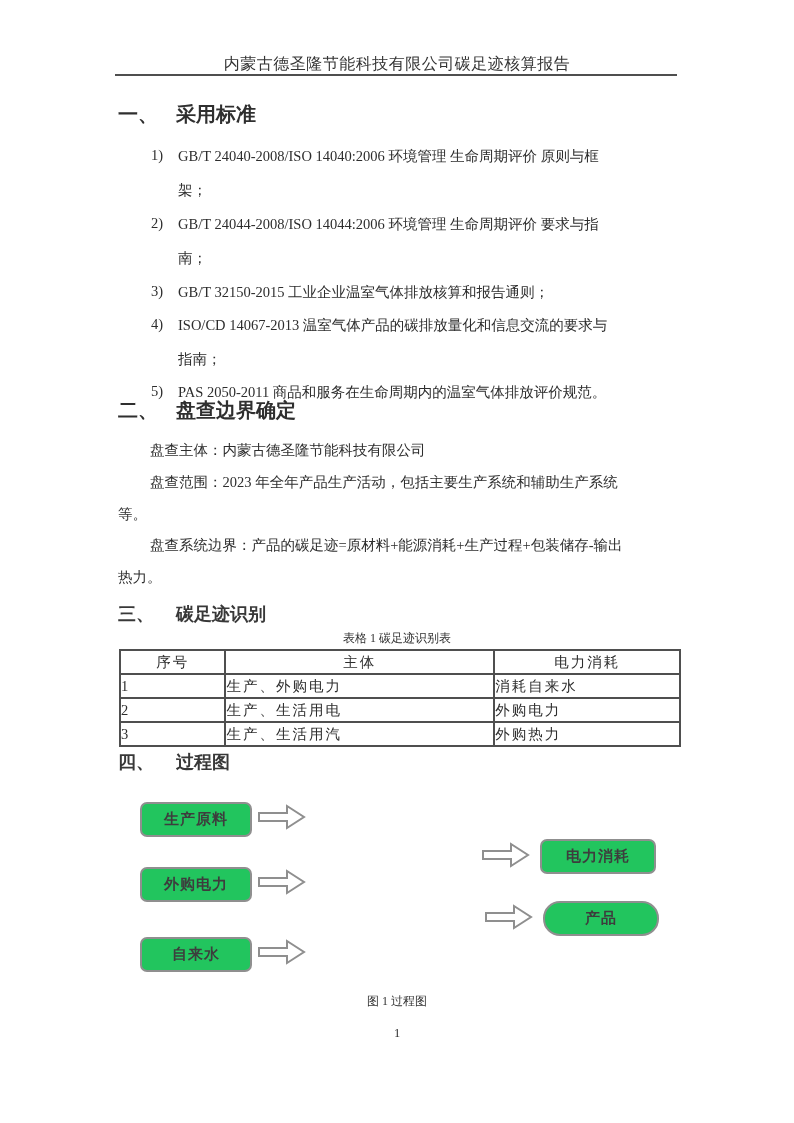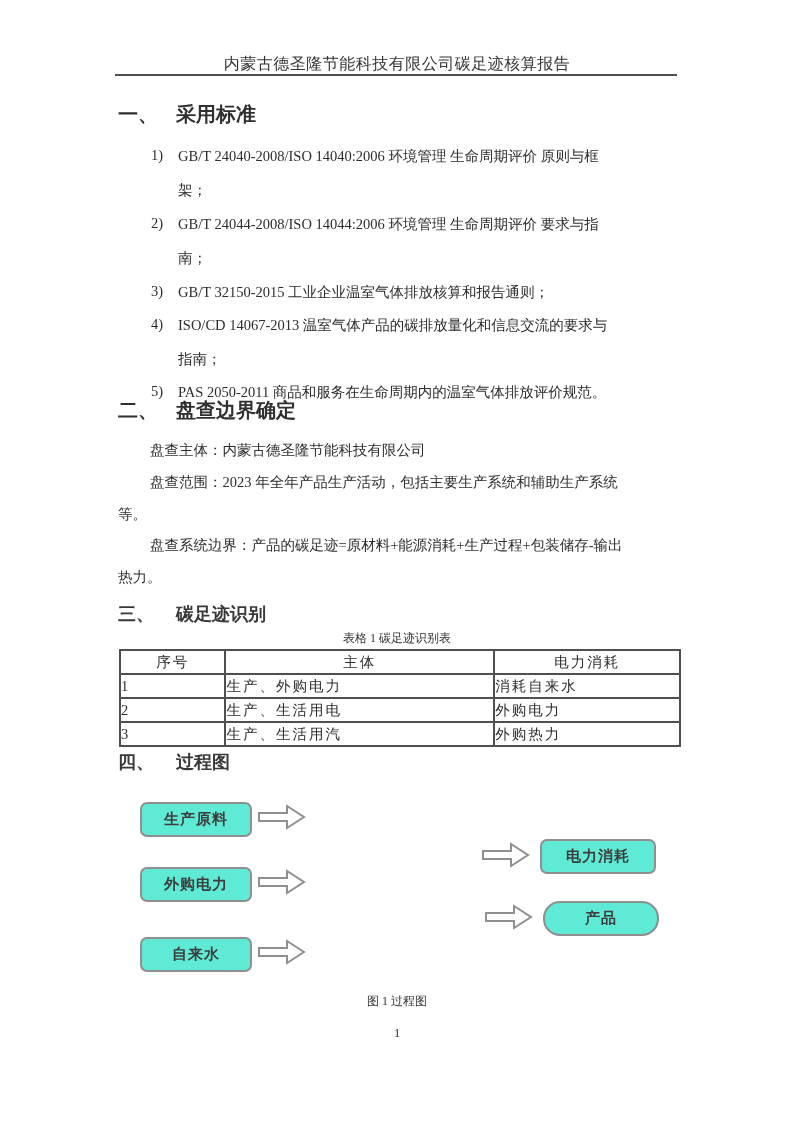--- a/index.html
+++ b/index.html
@@ -45,21 +45,21 @@
     font-weight:normal;letter-spacing:2px;
   }
   .col-no{width:105px;}
   .col-subject{width:268px;}
   .col-activity{width:185px;}
   .diagram{position:absolute;left:0;top:0;width:794px;height:1123px;pointer-events:none;}
   .dbox{
     position:absolute;
     border:2px solid var(--c-dborder);
     border-radius:7px;
-    background:#5eead4;
+    background:#22c55e;
     display:flex;align-items:center;justify-content:center;
     font-family:Liberation Serif, serif;
     font-weight:600;font-size:15px;color:var(--c-dtext);
     letter-spacing:1px;
   }
   .dbox.center-box{border-radius:28px;}
   .darrow{position:absolute;}
   .fig-caption{top:993px;}
   .table-caption{top:630px;}
   .page-number{top:1026px;font-size:12.5px;}

